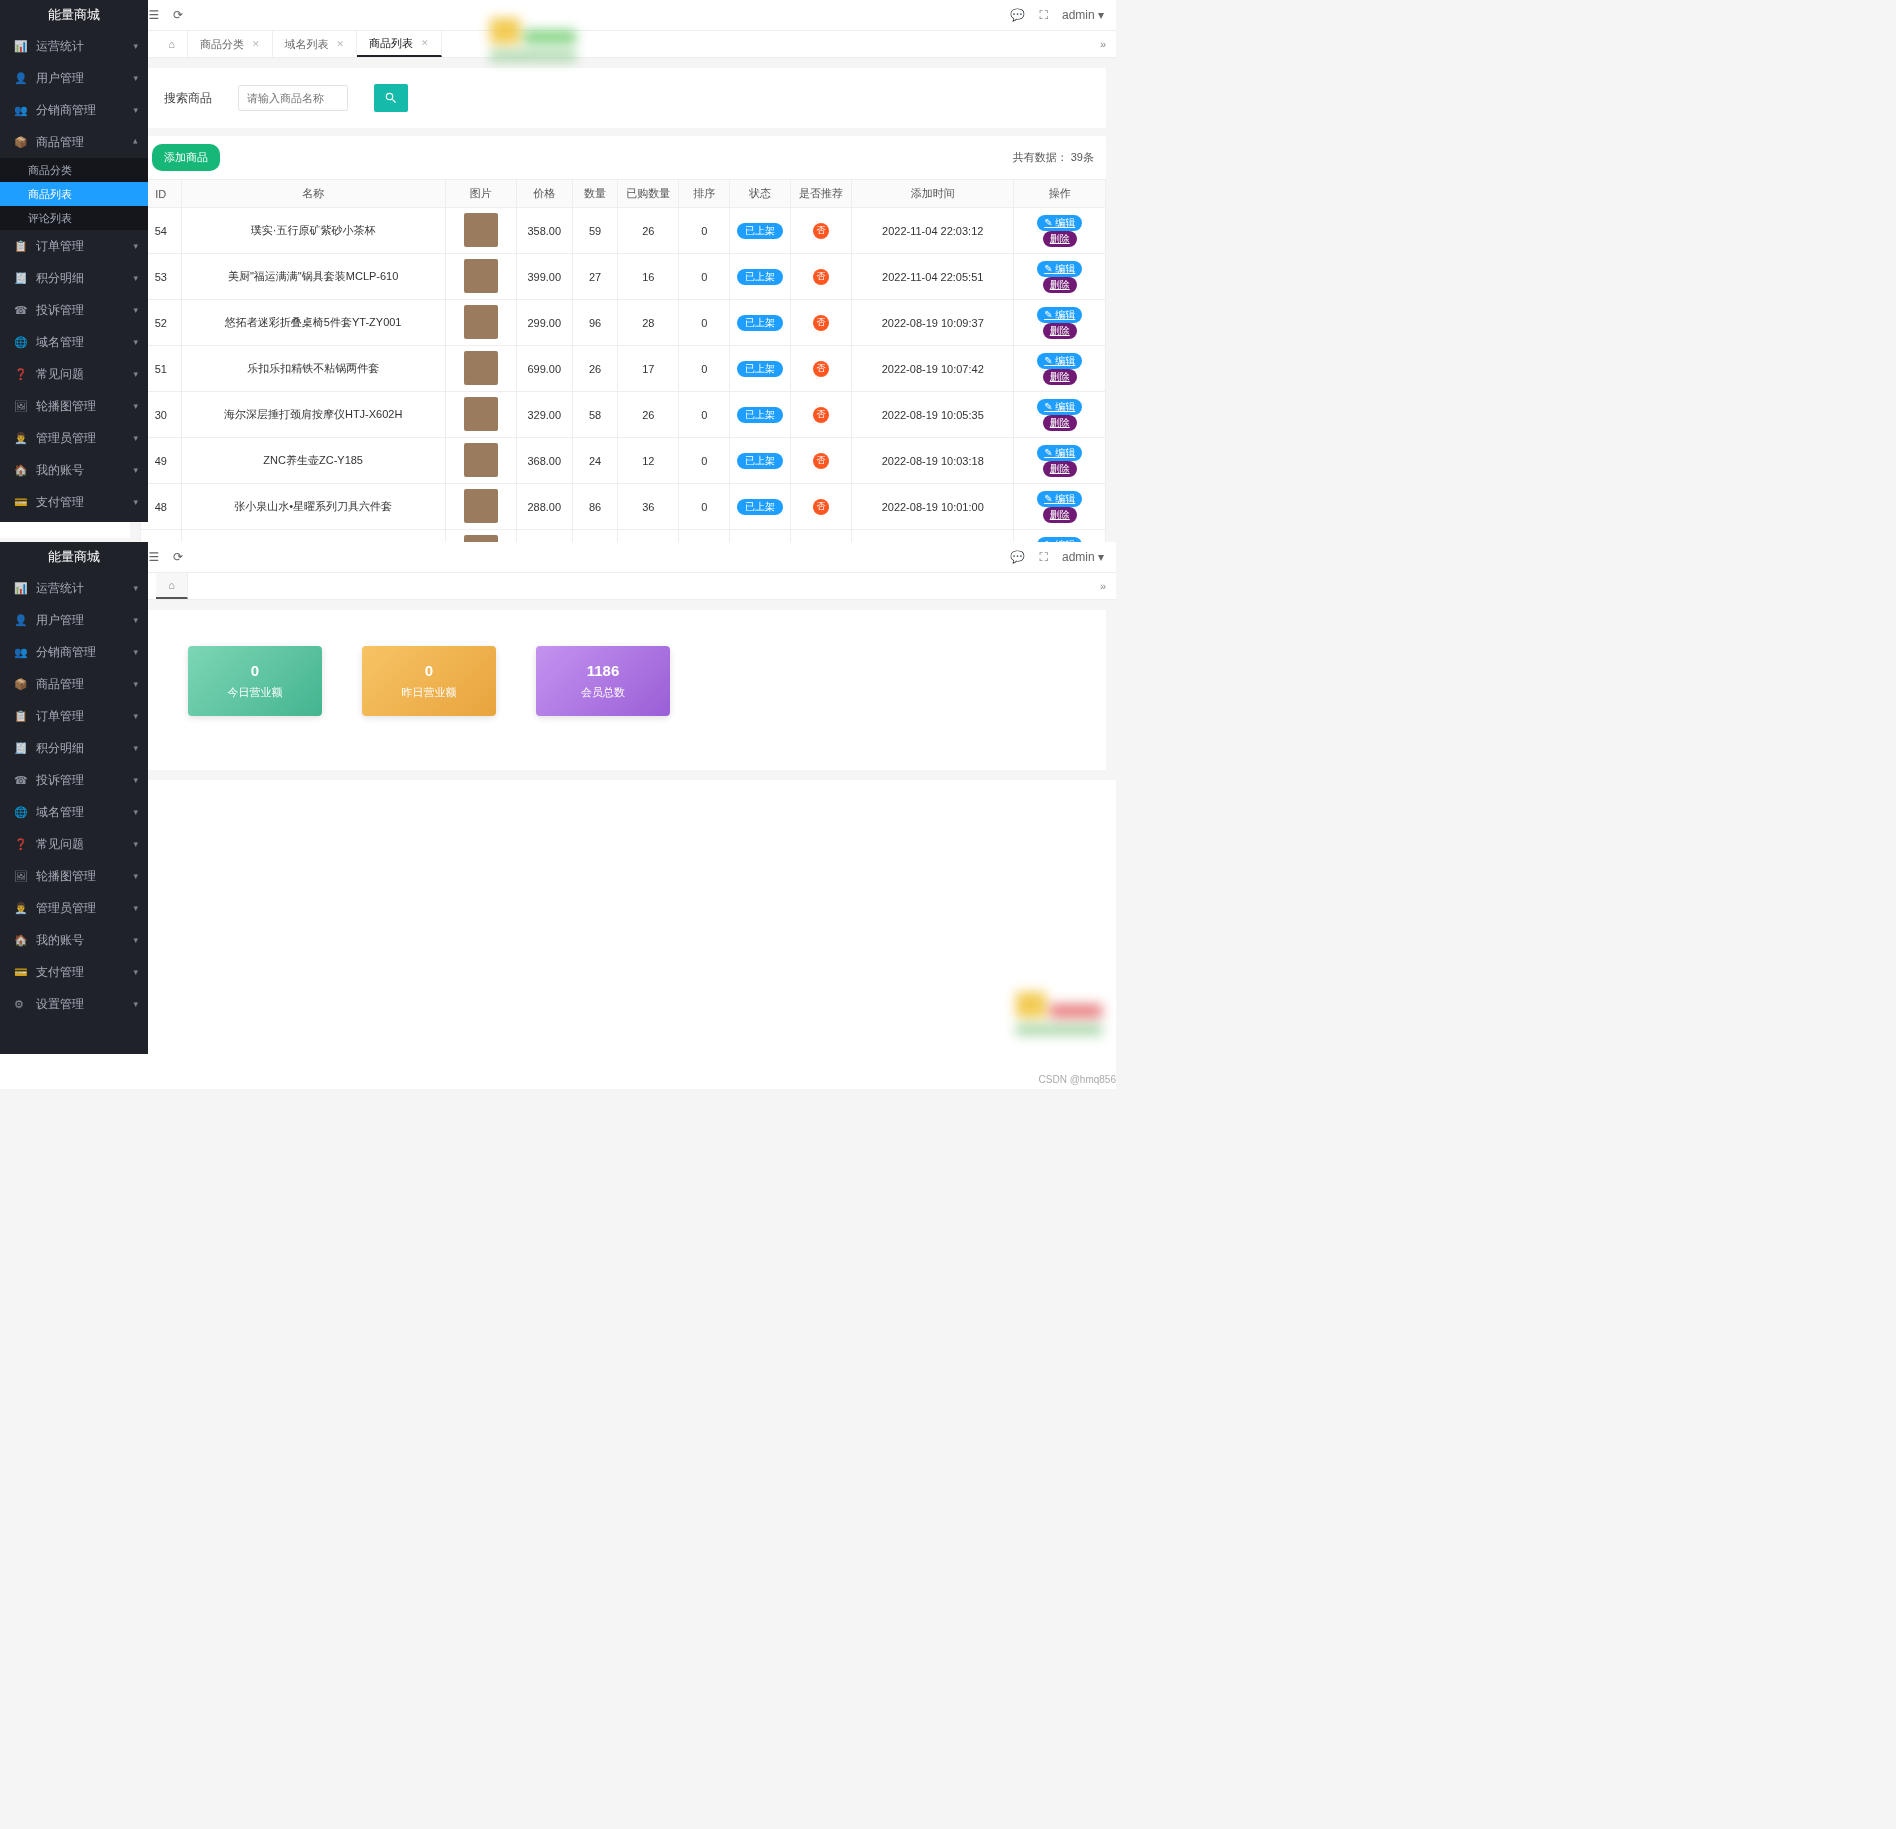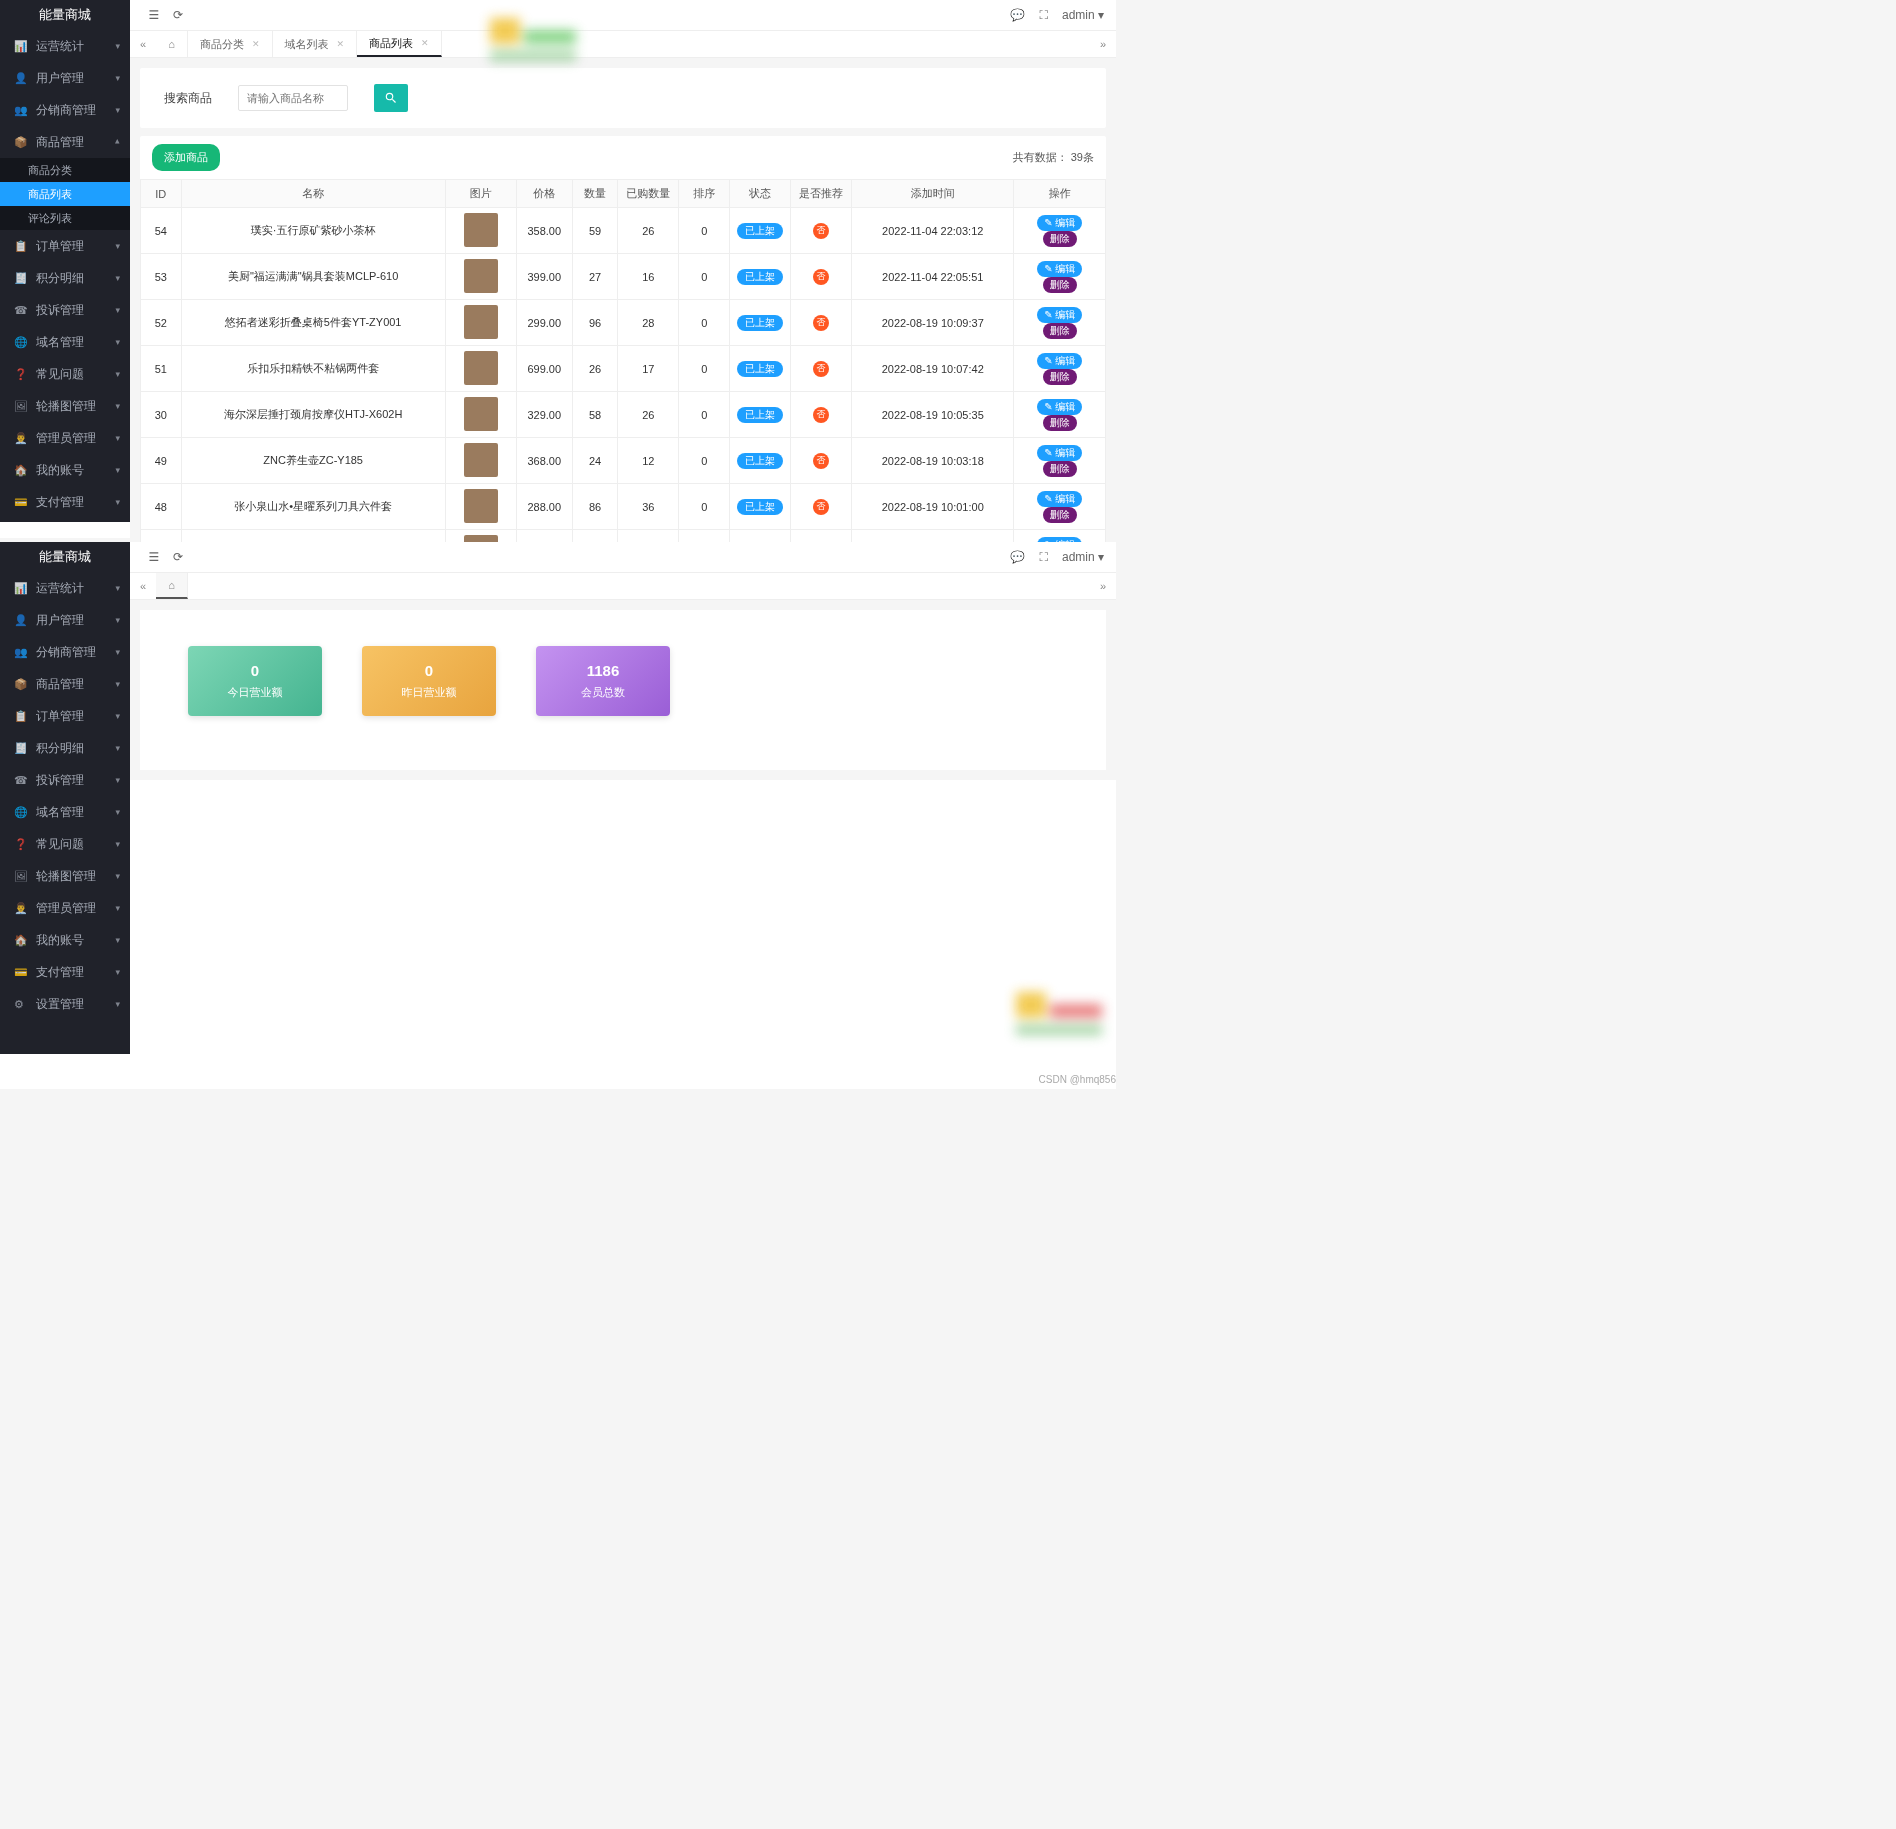--- a/index.html
+++ b/index.html
@@ -1,21 +1,21 @@
 <!DOCTYPE html>
 <html><head>
 <meta charset="utf-8">
 <style>
 * { box-sizing: border-box; margin: 0; padding: 0; }
 body { font-family: "Microsoft YaHei", Arial, sans-serif; font-size: 12px; color: #333; background: #f5f5f5; }
 
 .screenshot { width: 1116px; background: #fff; position: relative; }
 
 
-.sidebar { width: 130px; background: #20222A; color: #a7adb8; position: absolute; top: 0; left: 0; bottom: 16px; }
+.sidebar { width: 148px; background: #20222A; color: #a7adb8; position: absolute; top: 0; left: 0; bottom: 16px; }
 .logo { height: 30px; line-height: 30px; text-align: center; color: #fff; font-size: 13px; font-weight: 500; }
 .nav-item { display: flex; align-items: center; height: 32px; padding: 0 10px 0 14px; cursor: pointer; position: relative; font-size: 12px; }
 .nav-item .ico { width: 14px; margin-right: 8px; opacity: .8; font-size: 11px; }
 .nav-item .caret { position: absolute; right: 10px; font-size: 9px; opacity: .7; }
 .nav-item.open .caret { transform: rotate(180deg); }
 .sub { background: #14161c; }
 .sub .nav-item { padding-left: 28px; height: 24px; font-size: 11px; }
 .sub .nav-item.active { background: #1E9FFF; color: #fff; }
 
 
@@ -50,21 +50,21 @@
 
 table.datagrid { width: 100%; border-collapse: collapse; font-size: 11px; }
 .datagrid th, .datagrid td { border: 1px solid #eee; padding: 0 6px; text-align: center; height: 46px; background: #fff; }
 .datagrid th { height: 28px; font-weight: 400; color: #555; background: #fafafa; }
 .thumb { width: 34px; height: 34px; background: #9a7b5e; display: inline-block; border-radius: 2px; }
 
 .badge { display: inline-block; padding: 1px 8px; border-radius: 9px; font-size: 10px; color: #fff; }
 .badge.blue { background: #1E9FFF; }
 .circle { display: inline-flex; width: 16px; height: 16px; border-radius: 50%; background: #FF5722; color: #fff; align-items: center; justify-content: center; font-size: 9px; }
 
-.btn-sm { display: inline-flex; align-items: center; padding: 1px 7px; border-radius: 9px; font-size: 10px; color: #fff; margin: 0 2px; cursor: pointer; }
+.btn-sm { display: inline-flex; align-items: center; padding: 1px 7px; border-radius: 9px; font-size: 10px; color: #fff; margin: 0 2px; cursor: pointer; text-decoration: underline; }
 .btn-sm.edit { background: #1E9FFF; }
 .btn-sm.del { background: #701a75; }
 
 
 .dash-cards { display: flex; gap: 40px; padding: 36px 48px; background: #fff; min-height: 160px; }
 .card { width: 134px; height: 70px; border-radius: 4px; color: #fff; display: flex; flex-direction: column; align-items: center; justify-content: center; box-shadow: 0 2px 6px rgba(0,0,0,.12); }
 .card .val { font-size: 15px; font-weight: 600; }
 .card .lbl { font-size: 11px; margin-top: 6px; }
 .card.green { background: linear-gradient(135deg,#7dd6b5,#44b490); }
 .card.orange { background: linear-gradient(135deg,#f7c364,#e8a43e); }

